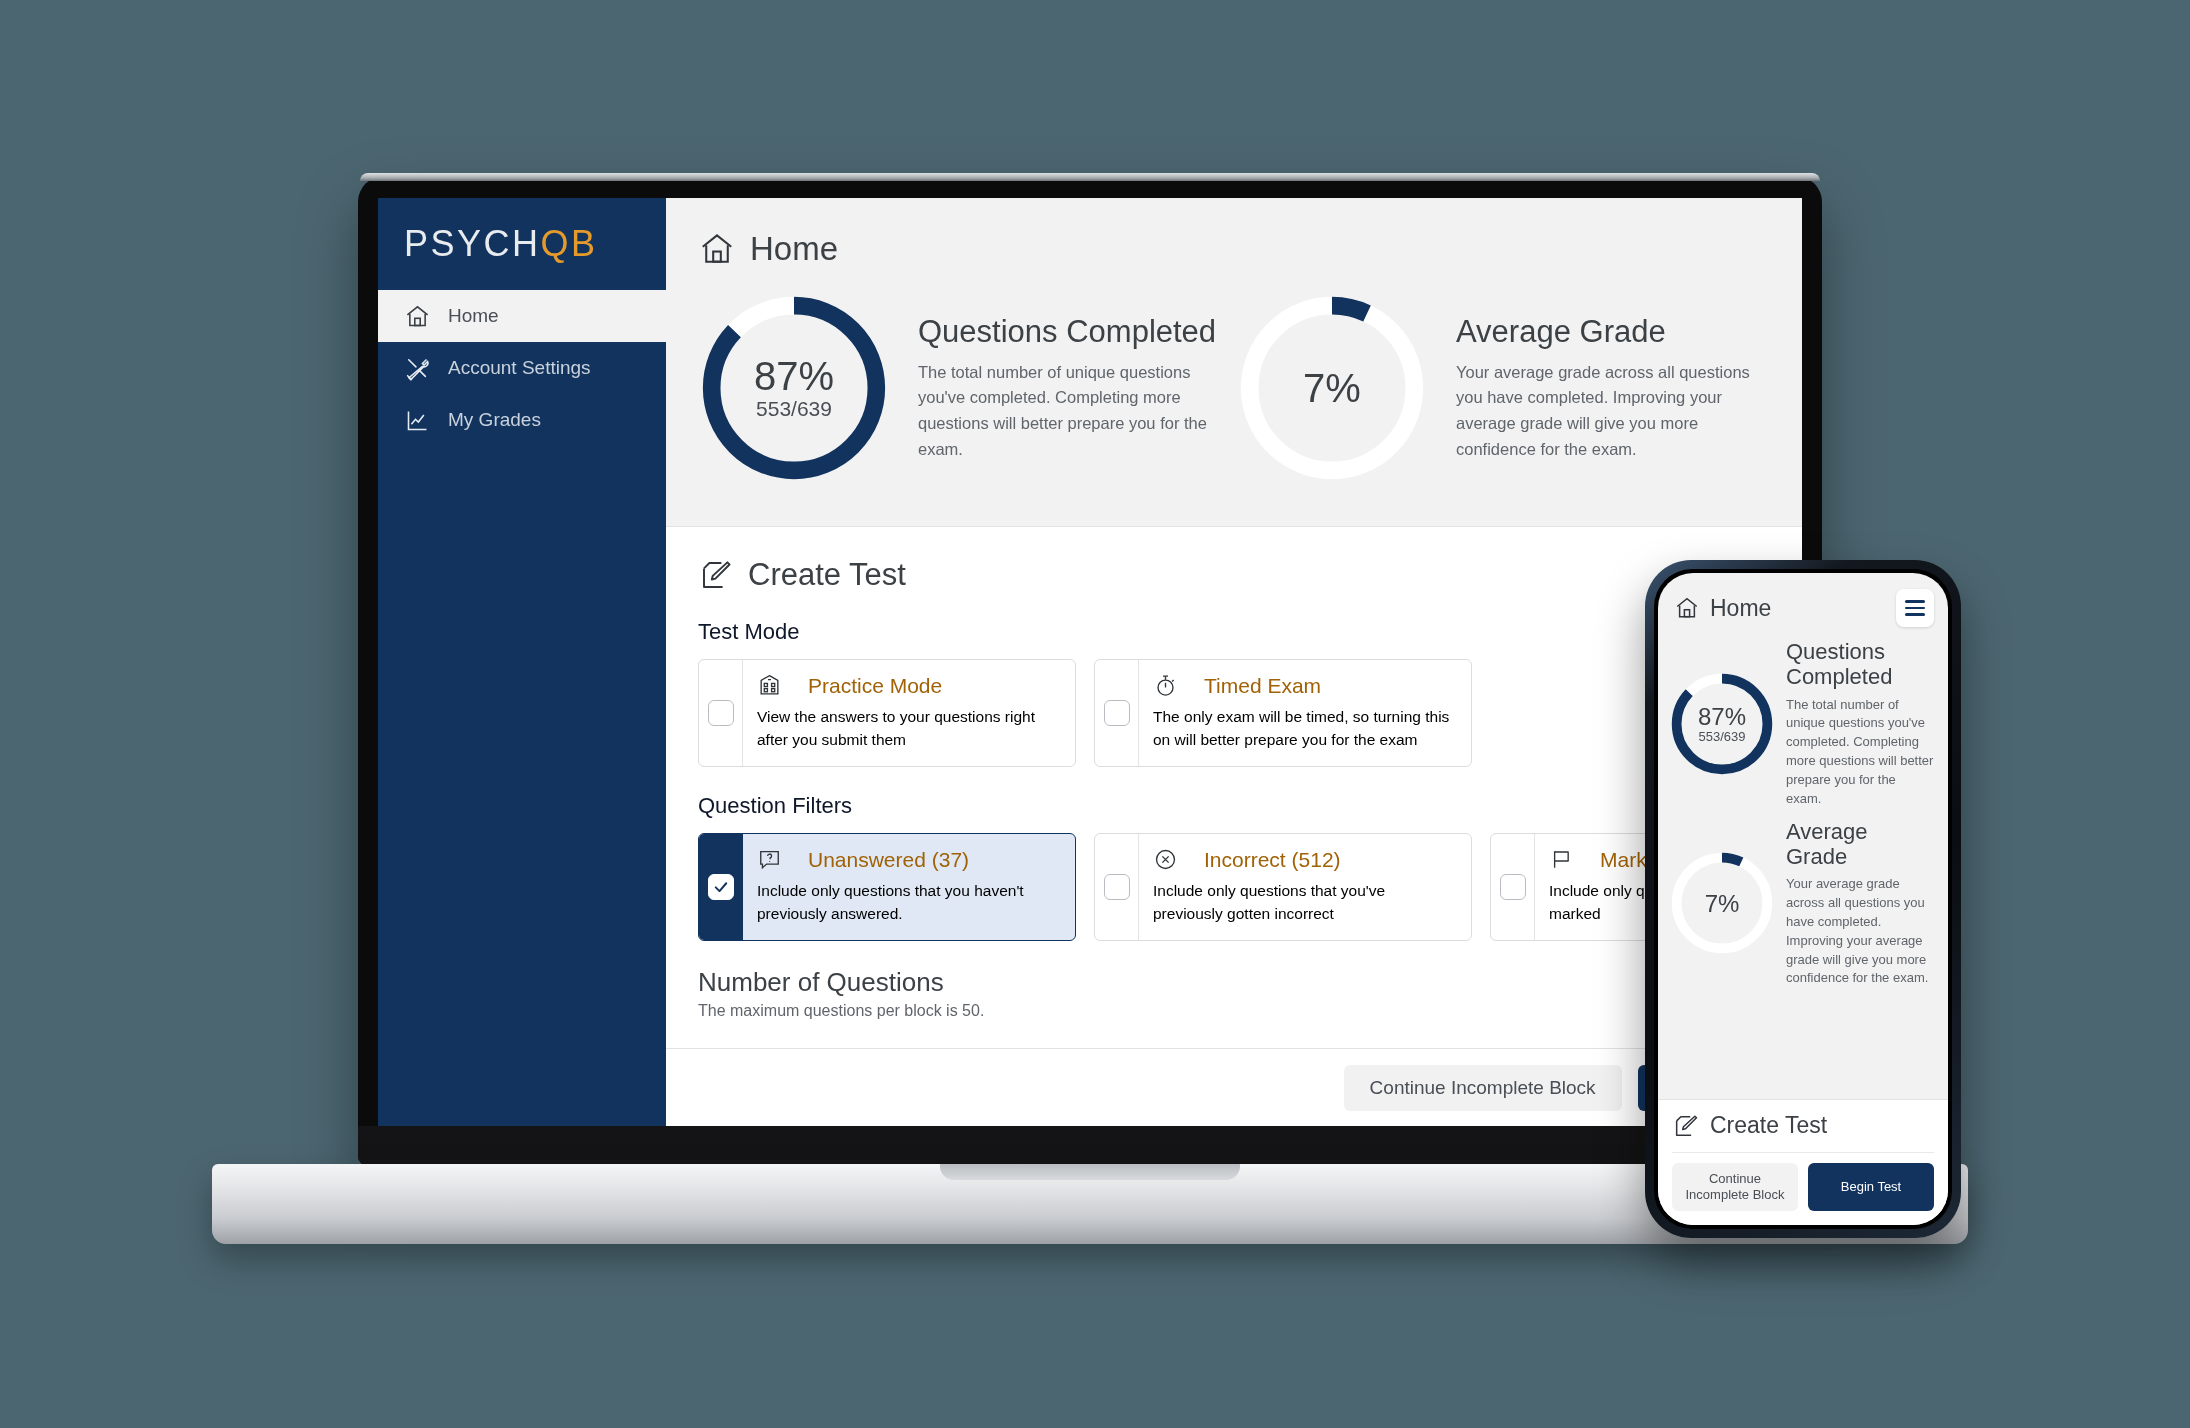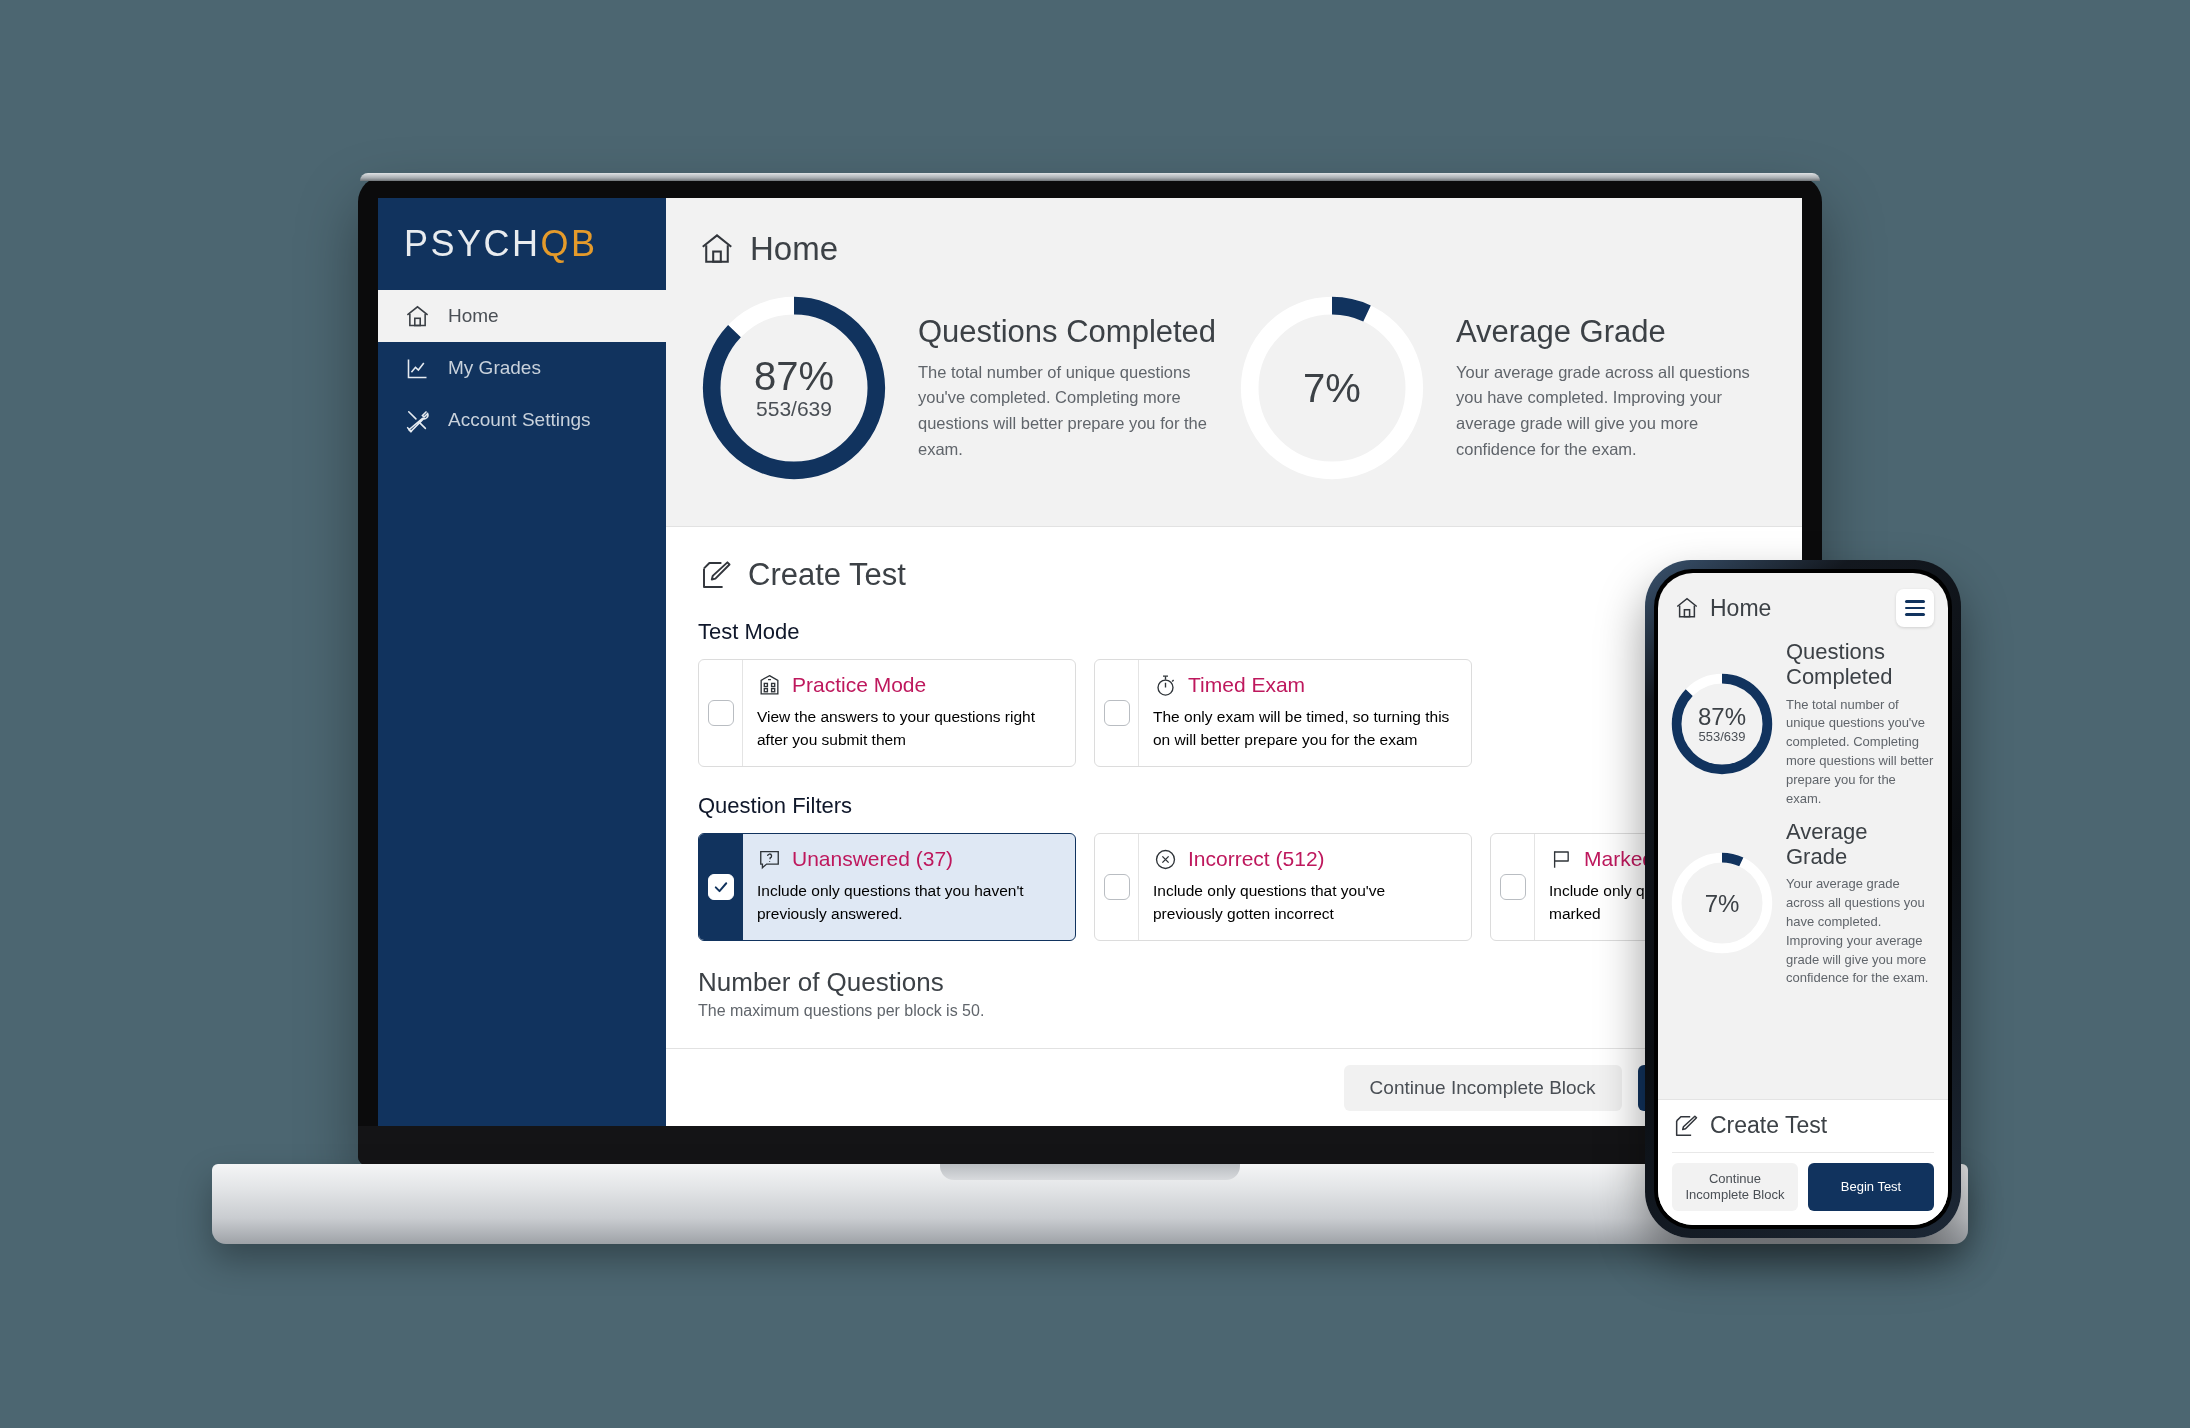--- a/index.html
+++ b/index.html
@@ -143,22 +143,22 @@
     flex: 0 0 44px;
     display: flex; align-items: center; justify-content: center;
     border-right: 1px solid #e4e4e4;
   }
   .chk {
     width: 26px; height: 26px;
     border: 1.5px solid #b9bdc2; border-radius: 6px; background: #fff;
   }
   .card .cbody { padding: 13px 16px 13px 14px; }
   .card .ctitle {
-    display: flex; align-items: flex-start; gap: 10px;
-    font-size: 21px; color: #be185d; font-weight: 400; margin-bottom: 7px;
+    display: flex; align-items: center; gap: 26px;
+    font-size: 21px; color: #a16207; font-weight: 400; margin-bottom: 7px;
   }
   .card .ctitle .ci { width: 25px; height: 25px; color: #2f3439; flex: 0 0 25px; }
   .card .ctitle .ci svg { width: 25px; height: 25px; }
   .card .cdesc { font-size: 15.5px; line-height: 1.5; color: #000000; }
 
   .card.selected { border-color: #11335e; background: #dfe8f4; }
   .card.selected .cbox { background: #11335e; border-right: none; }
   .card.selected .chk {
     background: #fff; border-color: #fff;
     display: flex; align-items: center; justify-content: center;
@@ -261,38 +261,38 @@
                   <path d="M3 10.6 12 3.4l9 7.2"></path>
                   <path d="M5.2 9.6V20h13.6V9.6"></path>
                   <rect x="9.6" y="13.6" width="4.8" height="6.4"></rect>
                 </svg>
             </span>
             <span>Home</span>
           </div>
 
           <div class="nav-item">
             <span class="nav-ico">
-              <svg viewBox="0 0 24 24" fill="none" stroke="currentColor" stroke-width="1.4">
-                  <path d="M4 4v16h16"></path>
-                  <path d="M6.6 15.4l3.6-4.4 2.6 2.4 4.8-6.2"></path>
-                </svg>
-            </span>
-            <span>My Grades</span>
-          </div>
-
-          <div class="nav-item">
-            <span class="nav-ico">
               <svg viewBox="0 0 24 24" fill="none" stroke="currentColor" stroke-width="1.4" stroke-linecap="round">
                   <path d="M4.2 4.2l6.4 6.4"></path>
                   <path d="M13.4 13.4l5.6 5.6"></path>
                   <path d="M19.6 4.4l-3.2 3.2 1.4 1.4 3.2-3.2a3.4 3.4 0 0 1-4.6 4.4L4.4 20.2 6 21.8 17 10.8"></path>
                   <path d="M3.2 18.4l3.4 3.4"></path>
                 </svg>
             </span>
             <span>Account Settings</span>
+          </div>
+
+          <div class="nav-item">
+            <span class="nav-ico">
+              <svg viewBox="0 0 24 24" fill="none" stroke="currentColor" stroke-width="1.4">
+                  <path d="M4 4v16h16"></path>
+                  <path d="M6.6 15.4l3.6-4.4 2.6 2.4 4.8-6.2"></path>
+                </svg>
+            </span>
+            <span>My Grades</span>
           </div>
         </nav>
 
         <main class="content">
 
           <div class="page-head">
             <span class="ico">
               <svg viewBox="0 0 24 24" fill="none" stroke="currentColor" stroke-width="1.3">
                   <path d="M3 10.6 12 3.4l9 7.2"></path>
                   <path d="M5.2 9.6V20h13.6V9.6"></path>

